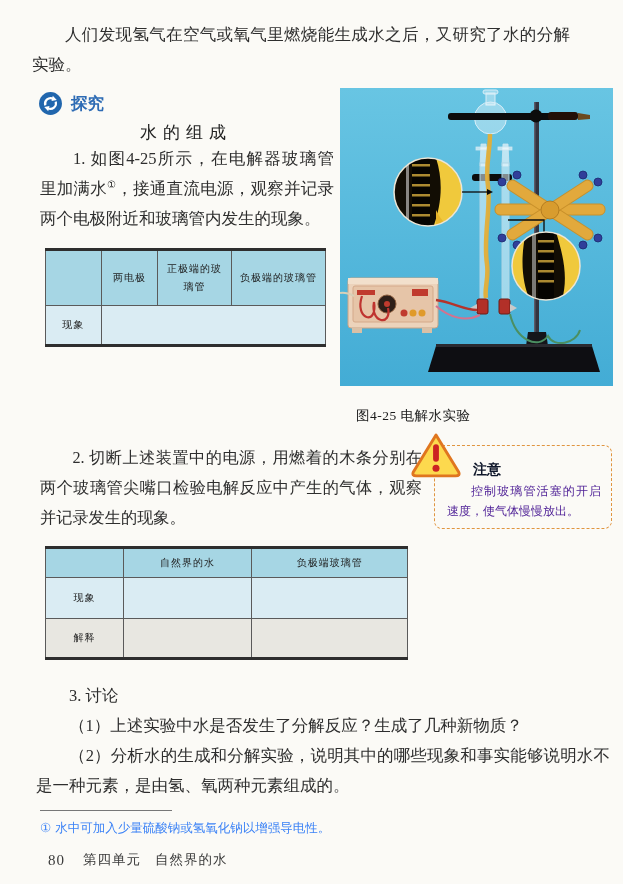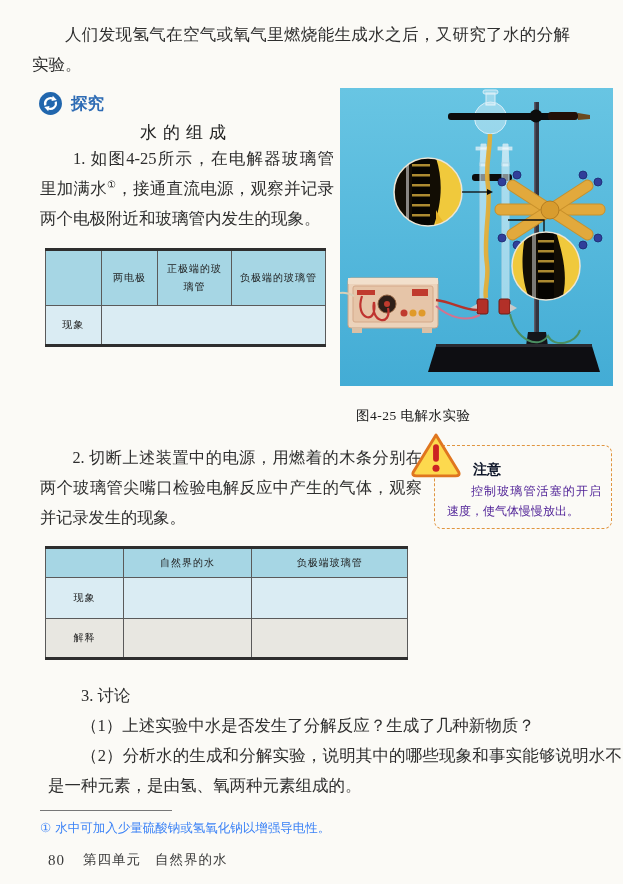--- a/index.html
+++ b/index.html
@@ -62,21 +62,21 @@
   }
   .notice-title{
     margin:10px 0 2px 26px;
     font-family:"Liberation Sans","DejaVu Sans",sans-serif;
     font-size:14px; font-weight:bold; color:#0f172a;
   }
   .notice-text{margin:0; font-size:12px; line-height:20px; text-indent:2em; color:#4c1d95; text-align:justify;}
   .warn-tri{position:absolute; left:-24px; top:-14px;}
   .step2-text{margin:0; font-size:16.2px; line-height:30px; text-indent:2em; text-align:justify;}
   
-  .discussion{position:absolute; top:681px; left:48px; width:574px; font-size:16.5px; line-height:30px;}
+  .discussion{position:absolute; top:681px; left:36px; width:574px; font-size:16.5px; line-height:30px;}
   .discussion p{margin:0; text-indent:2em; text-align:justify;}
   
   .footnote-rule{position:absolute; top:810px; left:40px; width:132px; border-top:1px solid #777;}
   .footnote{position:absolute; top:820px; left:40px; margin:0; font-size:12.5px; color:#3b82f6;}
   .footnote .mark{margin-right:4px;}
   .pagefooter{position:absolute; top:851px; left:48px; display:flex; align-items:flex-end; color:#3a3a3a;}
   .pagefooter .num{font-size:15px; letter-spacing:1px;}
   .pagefooter .unit{font-size:13.5px; margin-left:18px; letter-spacing:1px;}
   .pagefooter .chapter{font-size:13.5px; margin-left:14px; letter-spacing:1px;}
 </style>

